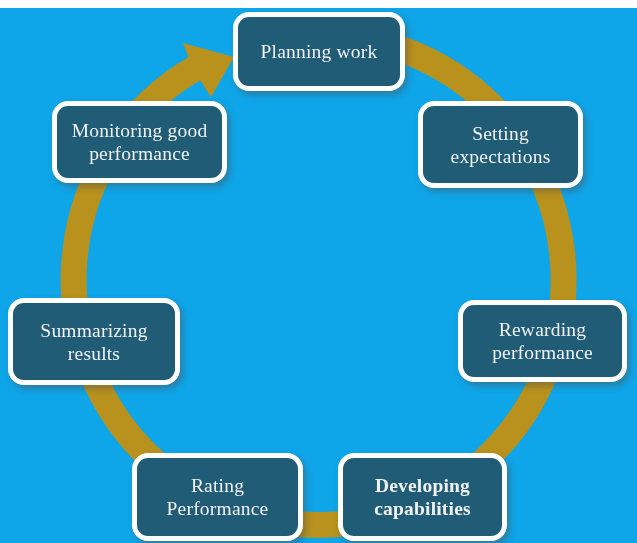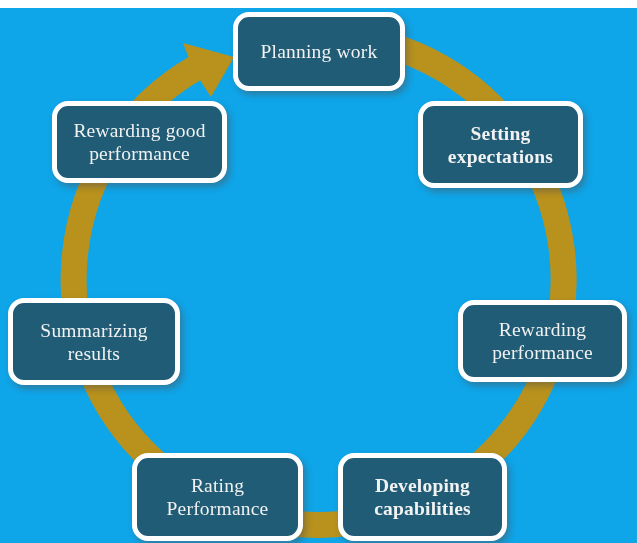--- a/index.html
+++ b/index.html
@@ -49,25 +49,25 @@
 
 <div class="stage" style="background: #0ea5e9; margin-top: 8px;">
   <svg width="637" height="543" viewBox="0 0 637 543">
 
     <path d="M 309 27 A 245 245 0 1 1 195.5 60" fill="none" stroke-width="26" stroke-linecap="butt" stroke="#B8921D"></path>
 
     <polygon points="183,35 234,49 211,89 194,63" fill="#B8921D"></polygon>
   </svg>
 
 <div class="node node-planning" style="background: rgb(32, 92, 118); border-color: rgb(255, 255, 255); color: rgb(242, 242, 242);"><span>Planning work</span></div>
-    <div class="node node-setting" style="background: rgb(32, 92, 118); border-color: rgb(255, 255, 255); color: rgb(242, 242, 242); font-weight: bold;"><span>Setting
+    <div class="node node-setting" style="background: rgb(32, 92, 118); border-color: rgb(255, 255, 255); color: rgb(242, 242, 242);"><span>Setting
 expectations</span></div>
     <div class="node node-monitoring" style="background: rgb(32, 92, 118); border-color: rgb(255, 255, 255); color: rgb(242, 242, 242);"><span>Rewarding
 performance</span></div>
     <div class="node node-developing" style="background: rgb(32, 92, 118); border-color: rgb(255, 255, 255); color: rgb(242, 242, 242); font-weight: bold;"><span>Developing
 capabilities</span></div>
     <div class="node node-summarizing" style="background: rgb(32, 92, 118); border-color: rgb(255, 255, 255); color: rgb(242, 242, 242);"><span>Summarizing
 results</span></div>
     <div class="node node-rating" style="background: rgb(32, 92, 118); border-color: rgb(255, 255, 255); color: rgb(242, 242, 242);"><span>Rating
 Performance</span></div>
-    <div class="node node-rewarding" style="background: rgb(32, 92, 118); border-color: rgb(255, 255, 255); color: rgb(242, 242, 242);"><span>Rewarding good
+    <div class="node node-rewarding" style="background: rgb(32, 92, 118); border-color: rgb(255, 255, 255); color: rgb(242, 242, 242);"><span>Monitoring good
 performance</span></div>
   </div>
 
 </body></html>

